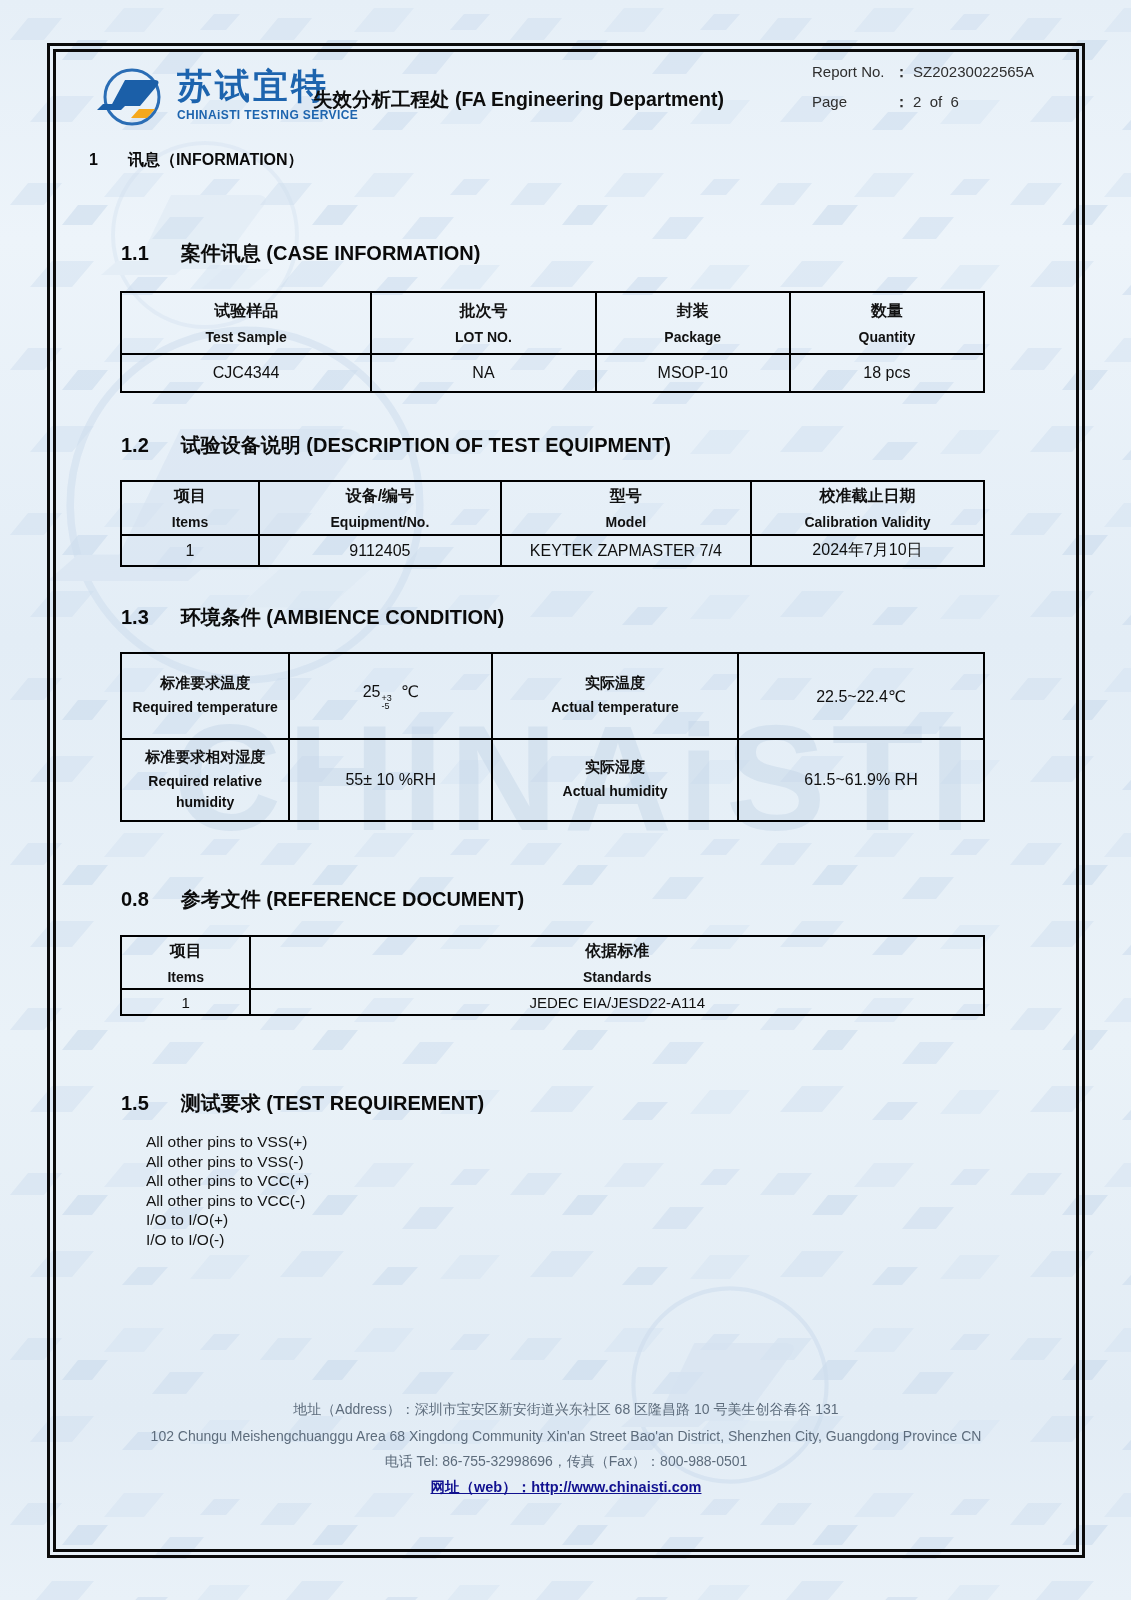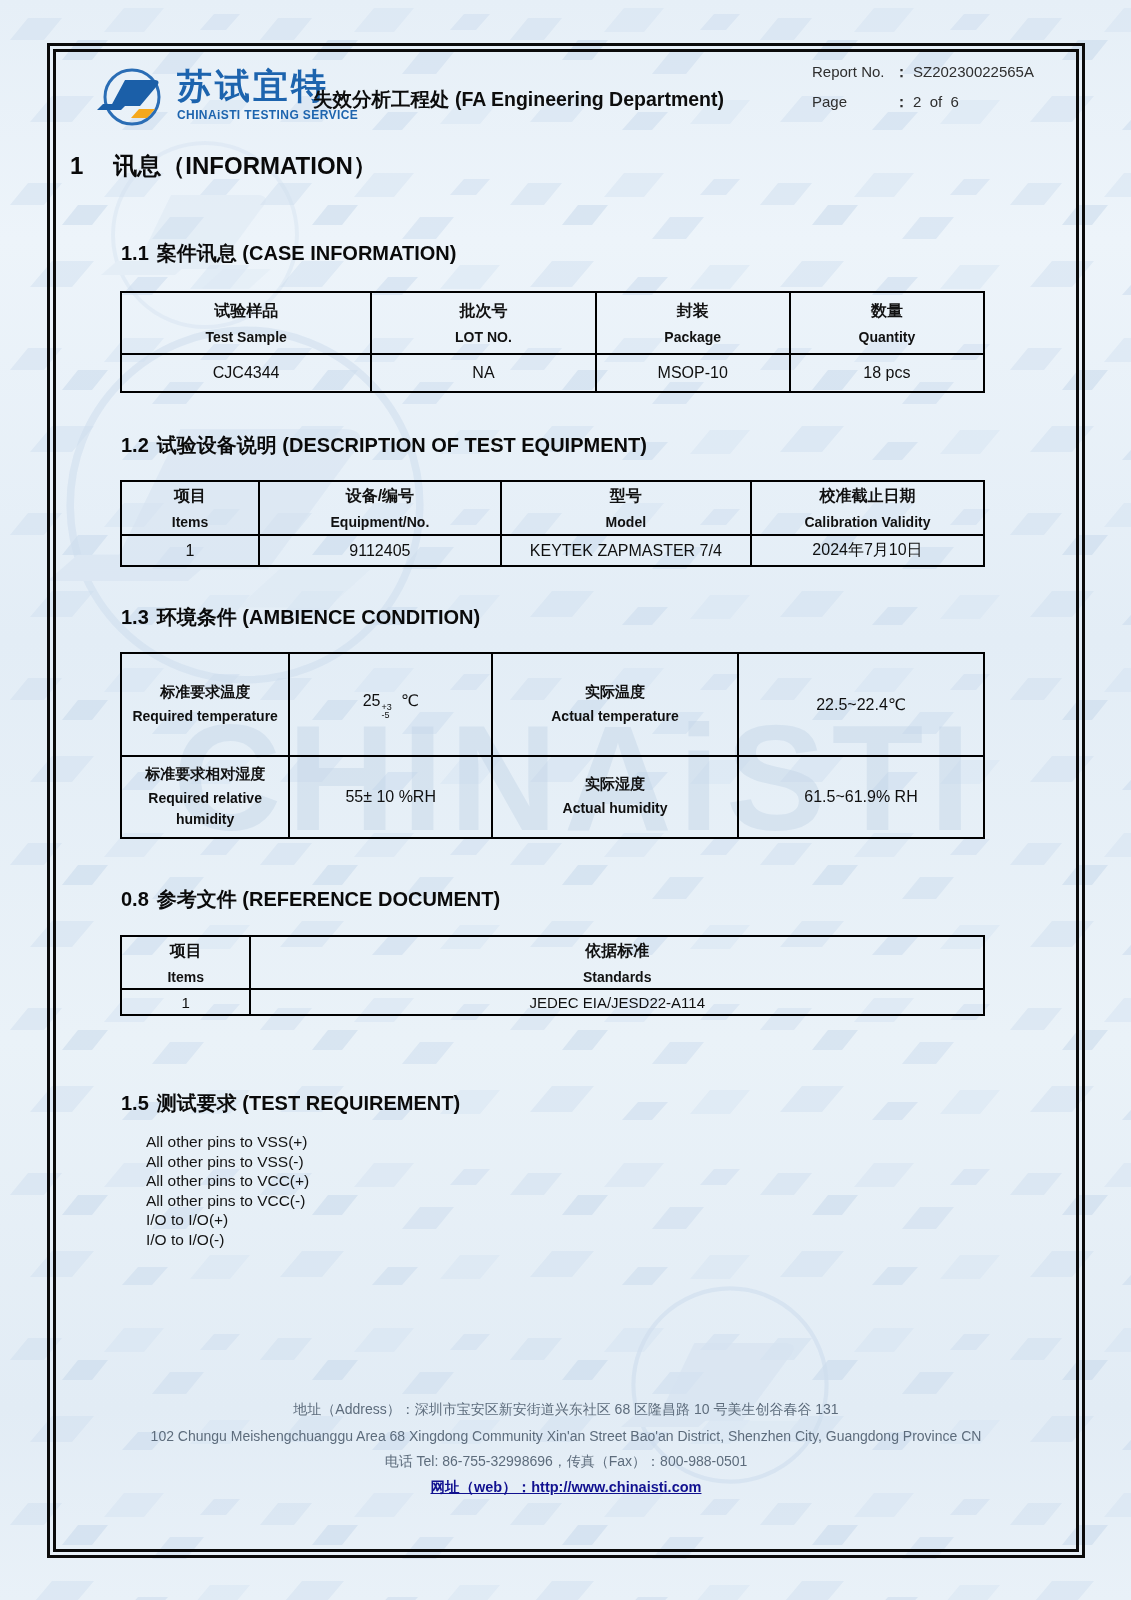--- a/index.html
+++ b/index.html
@@ -23,24 +23,24 @@
   .logo { position:absolute; left:95px; top:58px; display:flex; align-items:center; gap:10px; }
   .logo-text-cn { font-size:35px; font-weight:bold; color:#1d64ae; letter-spacing:3px; line-height:1.05; }
   .logo-text-en { font-size:12px; font-weight:bold; color:#1d64ae; letter-spacing:0.4px; margin-top:3px; }
   .dept { position:absolute; left:313px; top:86px; font-size:19.5px; font-weight:bold; color:#0d0d0d; }
   .report-block { position:absolute; left:812px; top:63px; font-size:15px; color:#2e2e2e; }
   .report-row { display:flex; height:30px; align-items:flex-start; white-space:pre; }
   .report-label { display:inline-block; width:82px; }
   .report-colon { font-weight:bold; margin-right:4px; }
 
   
-  .h1 { position:absolute; left:70px; font-size:24px; font-weight:bold; color:#0a0a0a; }
+  .h1 { position:absolute; left:89px; font-size:16px; font-weight:bold; color:#0a0a0a; }
   .h1 .num { margin-right:30px; }
   .h2 { position:absolute; left:121px; font-size:20px; font-weight:bold; color:#0a0a0a; }
-  .h2 .num { margin-right:8px; }
+  .h2 .num { margin-right:32px; }
 
   
   table { position:absolute; left:120px; width:865px; border-collapse:collapse; table-layout:fixed; background:transparent; }
   th,td { border:2px solid #000; text-align:center; vertical-align:middle; padding:2px 4px; }
   .th-cn { font-size:16px; font-weight:bold; margin-bottom:7px; }
   .th-en { font-size:14px; font-weight:bold; }
   td { font-size:16px; color:#0f0f0f; }
   .lbl-cn { font-size:15px; font-weight:bold; margin-bottom:4px; }
   .lbl-en { font-size:14px; font-weight:bold; line-height:1.45; }
   .supsub { display:inline-flex; flex-direction:column; vertical-align:-4px; font-size:9px; line-height:8px; margin-left:1px; text-align:left; }
@@ -200,21 +200,21 @@
   </div>
 
   <table style="top:652px;">
     <colgroup>
         <col style="width:19.5%">
         <col style="width:23.5%">
         <col style="width:28.5%">
         <col style="width:28.5%">
       </colgroup>
     <tbody>
-        <tr style="height:103px;">
+        <tr style="height:86px;">
       <td>
         <div class="lbl-cn">标准要求温度</div>
         <div class="lbl-en">Required temperature</div>
       </td>
       <td>
         <span>25</span><span class="supsub">
               <span>+3</span>
               <span>-5</span>
             </span>&nbsp;&nbsp;<span>℃</span>
       </td>

